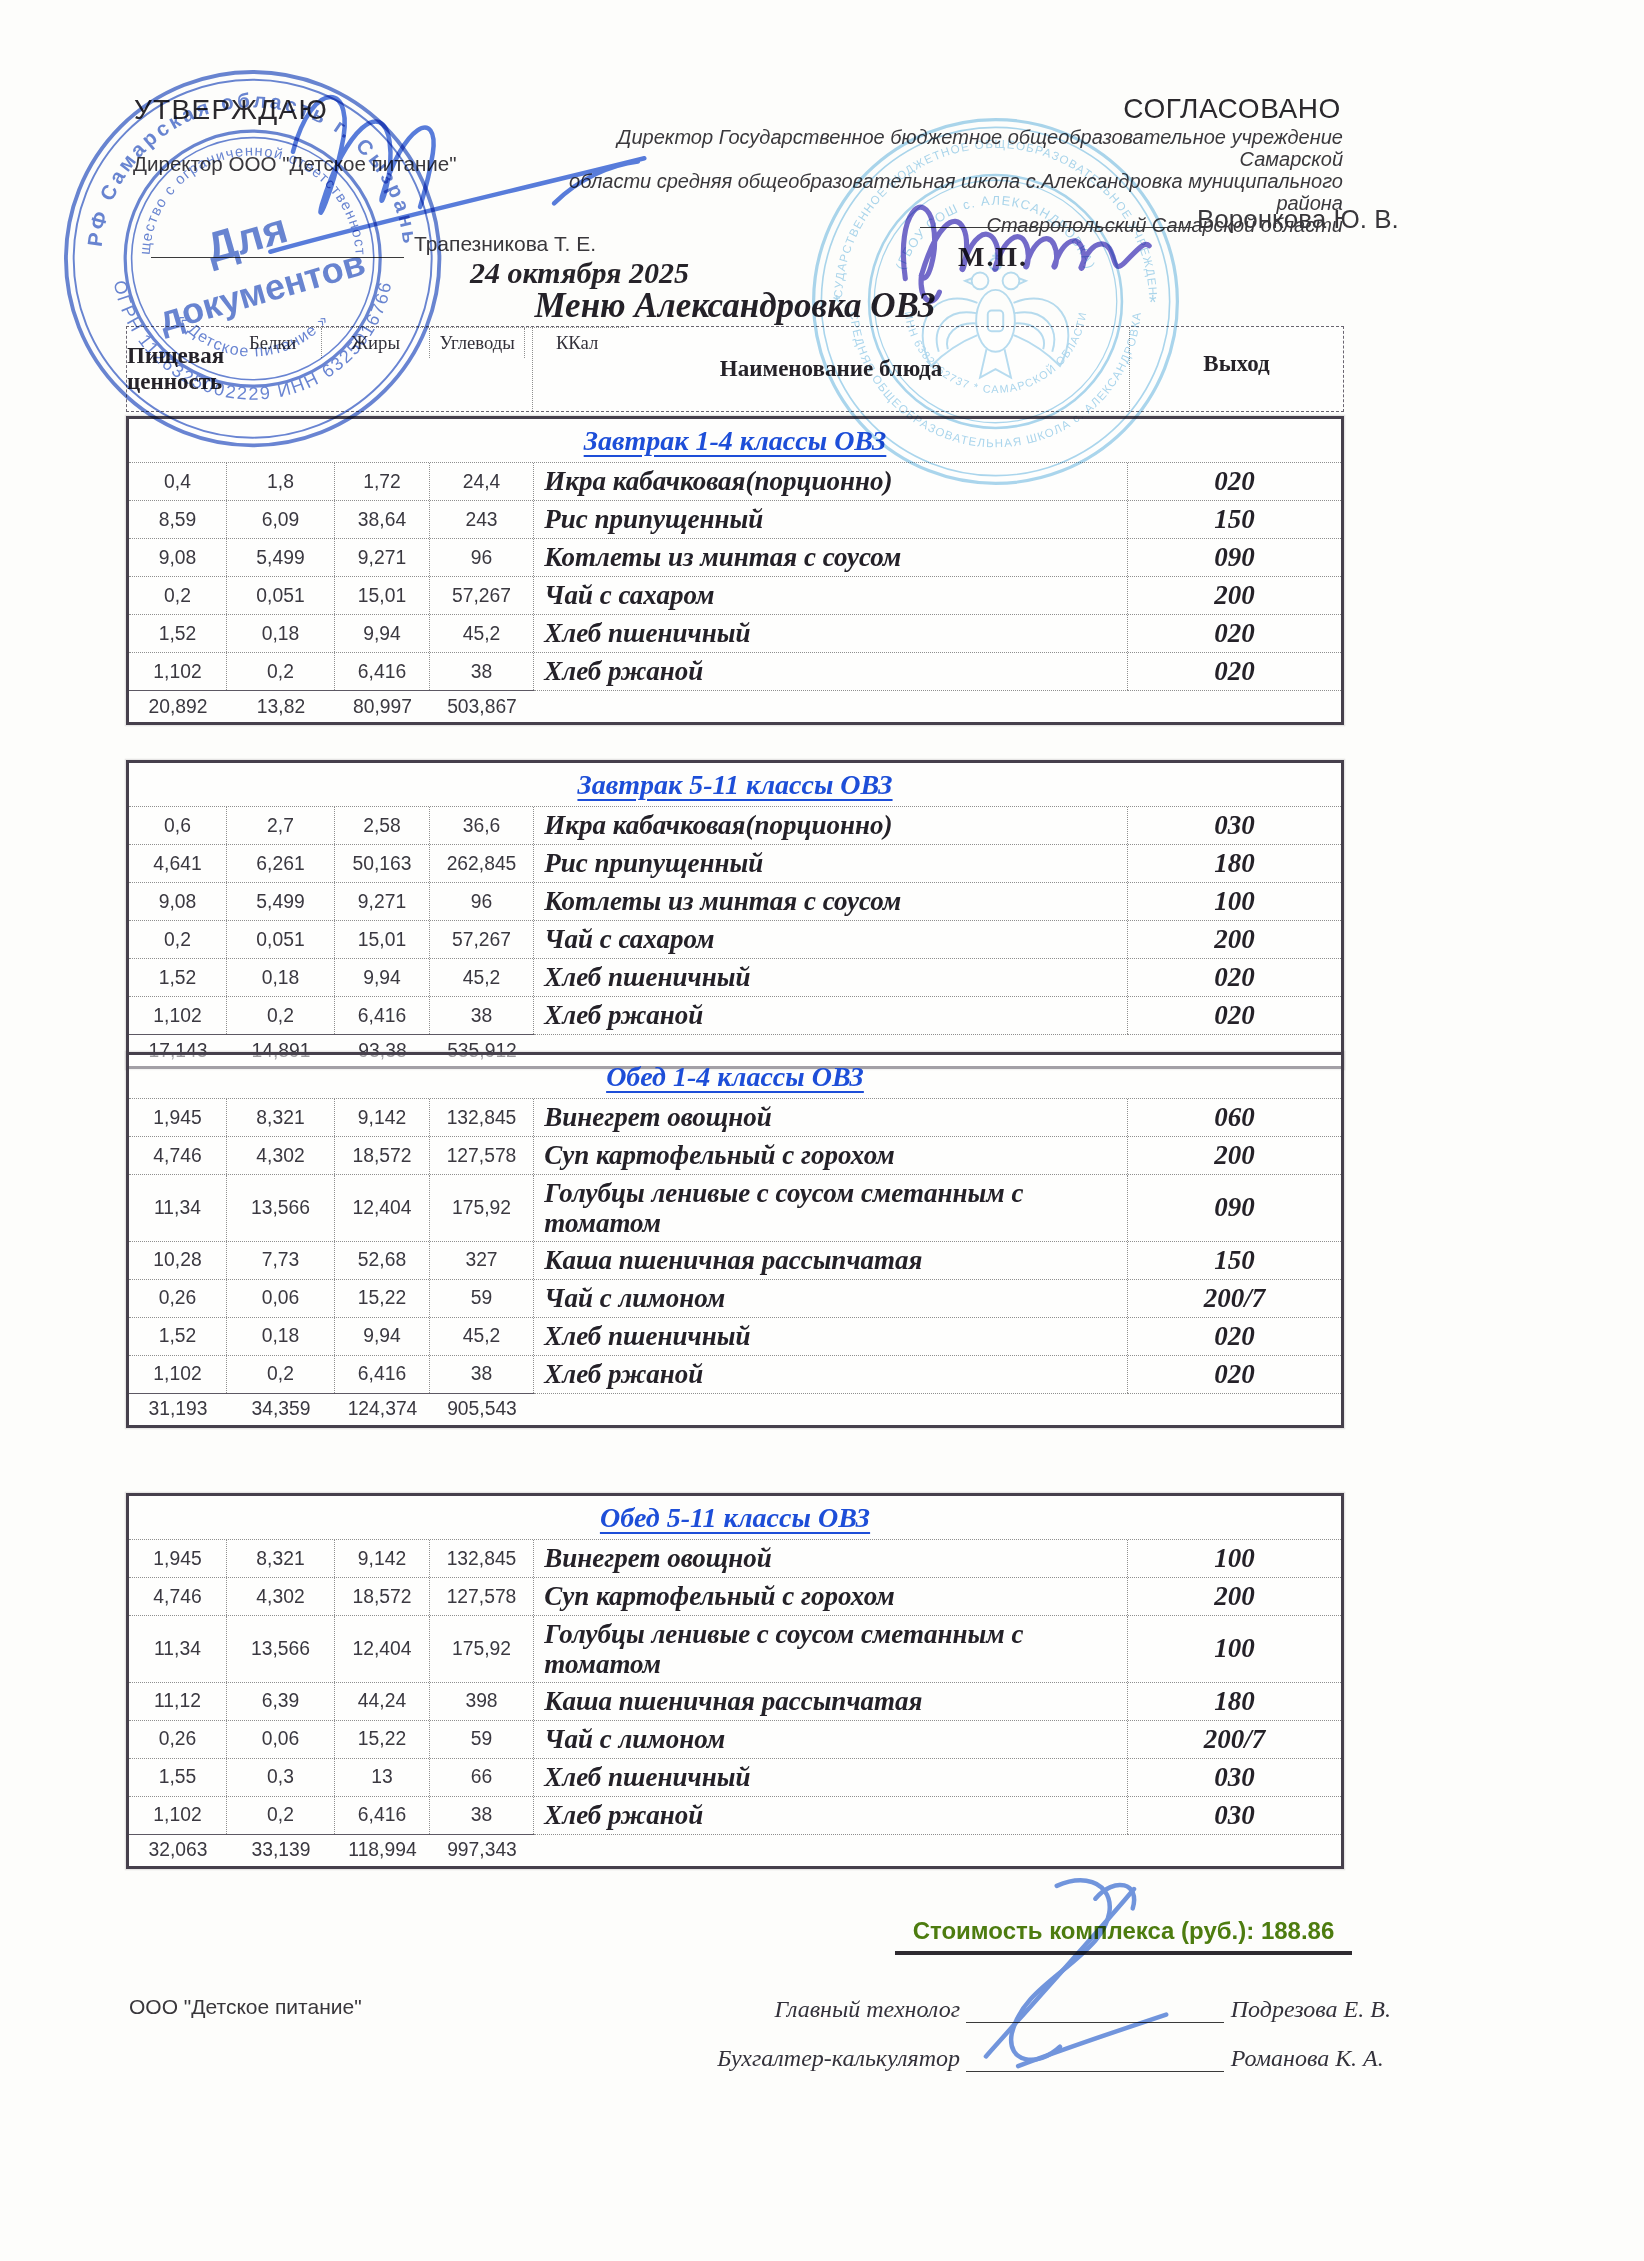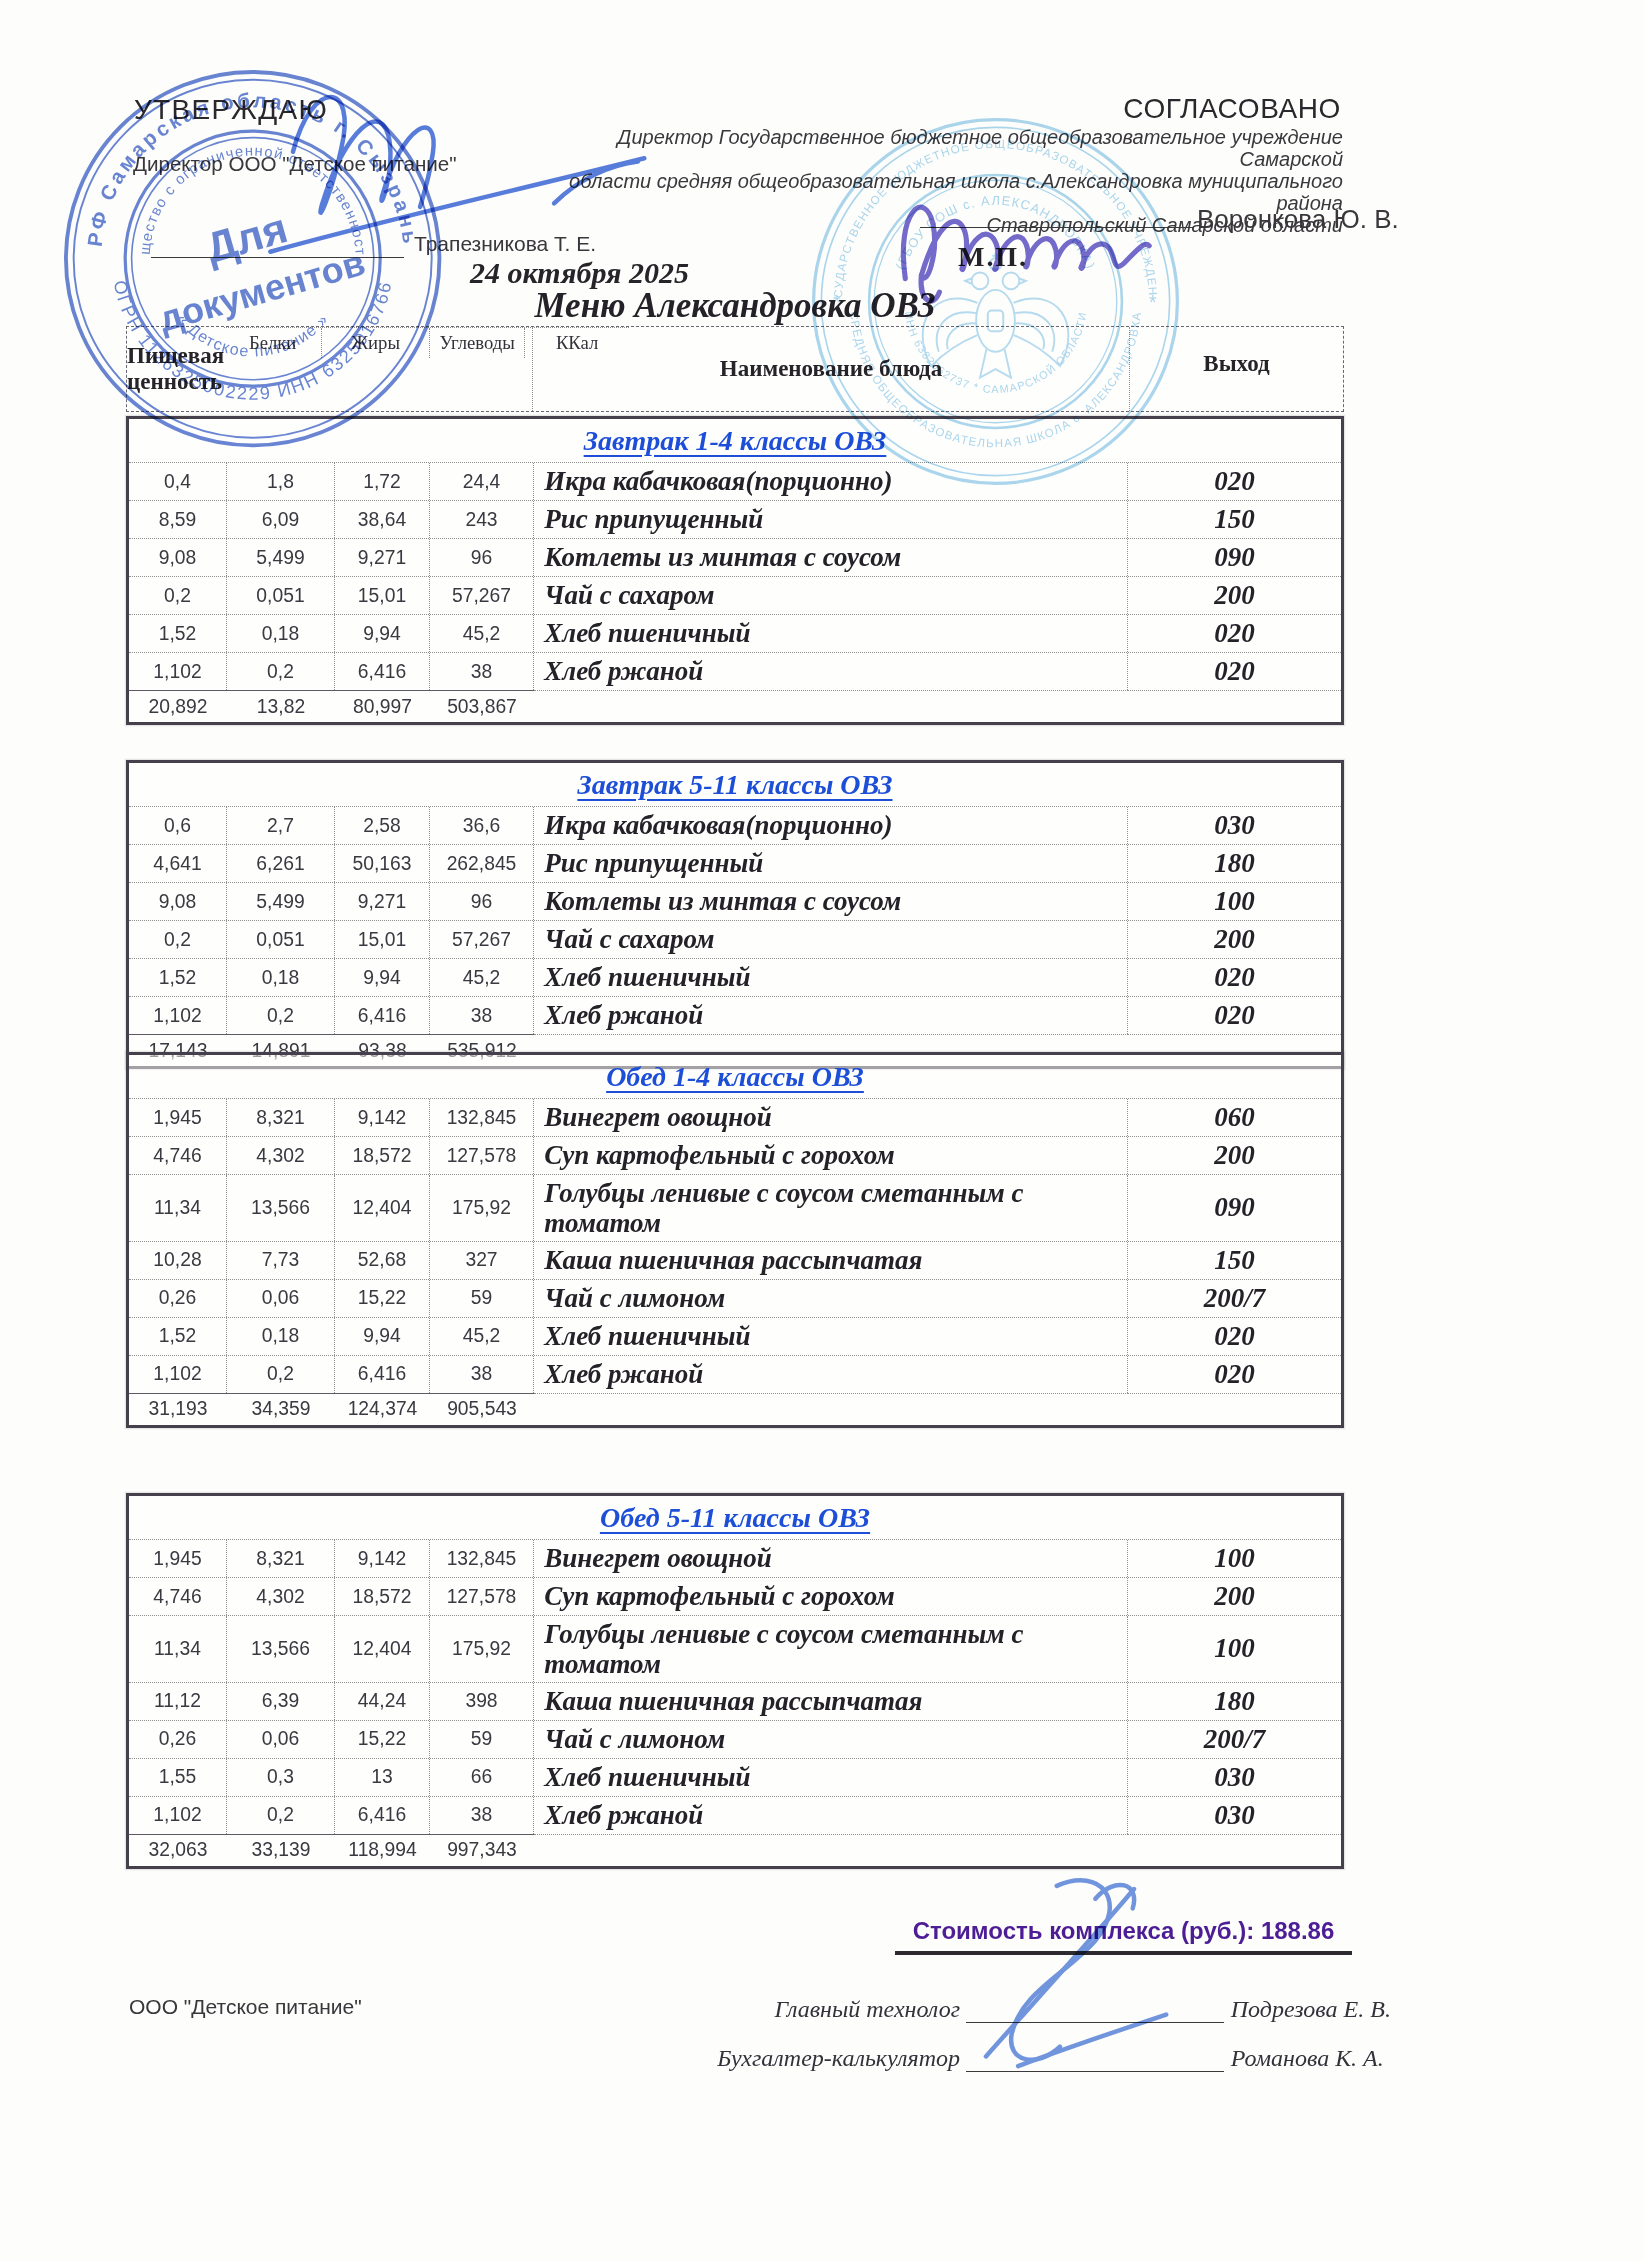--- a/index.html
+++ b/index.html
@@ -54,21 +54,21 @@
     font:400 19.3px "Liberation Sans", sans-serif;color:#3a3840;box-sizing:border-box;}
   .c-b{width:98px}.c-f{width:108px}.c-c{width:95px}.c-k{width:104px}
   .c-dish{flex:1;justify-content:flex-start;padding:2.6px 77px 2.6px 10.3px;
     font:italic 700 27px/1.12 "Liberation Serif", serif;color:#242128;}
   .c-out{width:213px;border-right:none;font:italic 700 27px "Liberation Serif", serif;color:#242128;}
   .totals{border-top:none;min-height:32px;}
   .totals .cell{border-right:none;border-top:1.9px solid #5d5863;font-size:19.3px;}
   .totals .c-dish,.totals .c-out{border-top:1.3px dotted #8f8f8f;}
   
   .price-line{left:895px;top:1917px;width:457px;text-align:center;font-weight:700;font-size:24px;
-    color:#4c1d95;border-bottom:4.5px solid #2e2b30;padding-bottom:6.4px;}
+    color:#4d7c0f;border-bottom:4.5px solid #2e2b30;padding-bottom:6.4px;}
   .org-name{left:129px;top:1995px;font-size:21px;color:#39373b;}
   .sig-row{position:absolute;left:696px;display:flex;align-items:flex-end;}
   .sig-row .sig-label{width:264px;text-align:right;font:italic 400 24px "Liberation Serif", serif;color:#33313a;}
   .sig-row .sig-line{width:258px;border-bottom:1.9px solid #3a3a3a;height:26px;margin:0 6.4px;}
   .sig-row .sig-name{font:italic 400 24px "Liberation Serif", serif;color:#33313a;white-space:nowrap;margin-top:8px;}
   .tech-row{top:1988px;} .acct-row{top:2037px;}
   
   .stamp{pointer-events:none;mix-blend-mode:multiply;}
   .company-stamp{left:55px;top:61px;opacity:.78;}
   .school-stamp{left:802px;top:108px;opacity:.5;}

